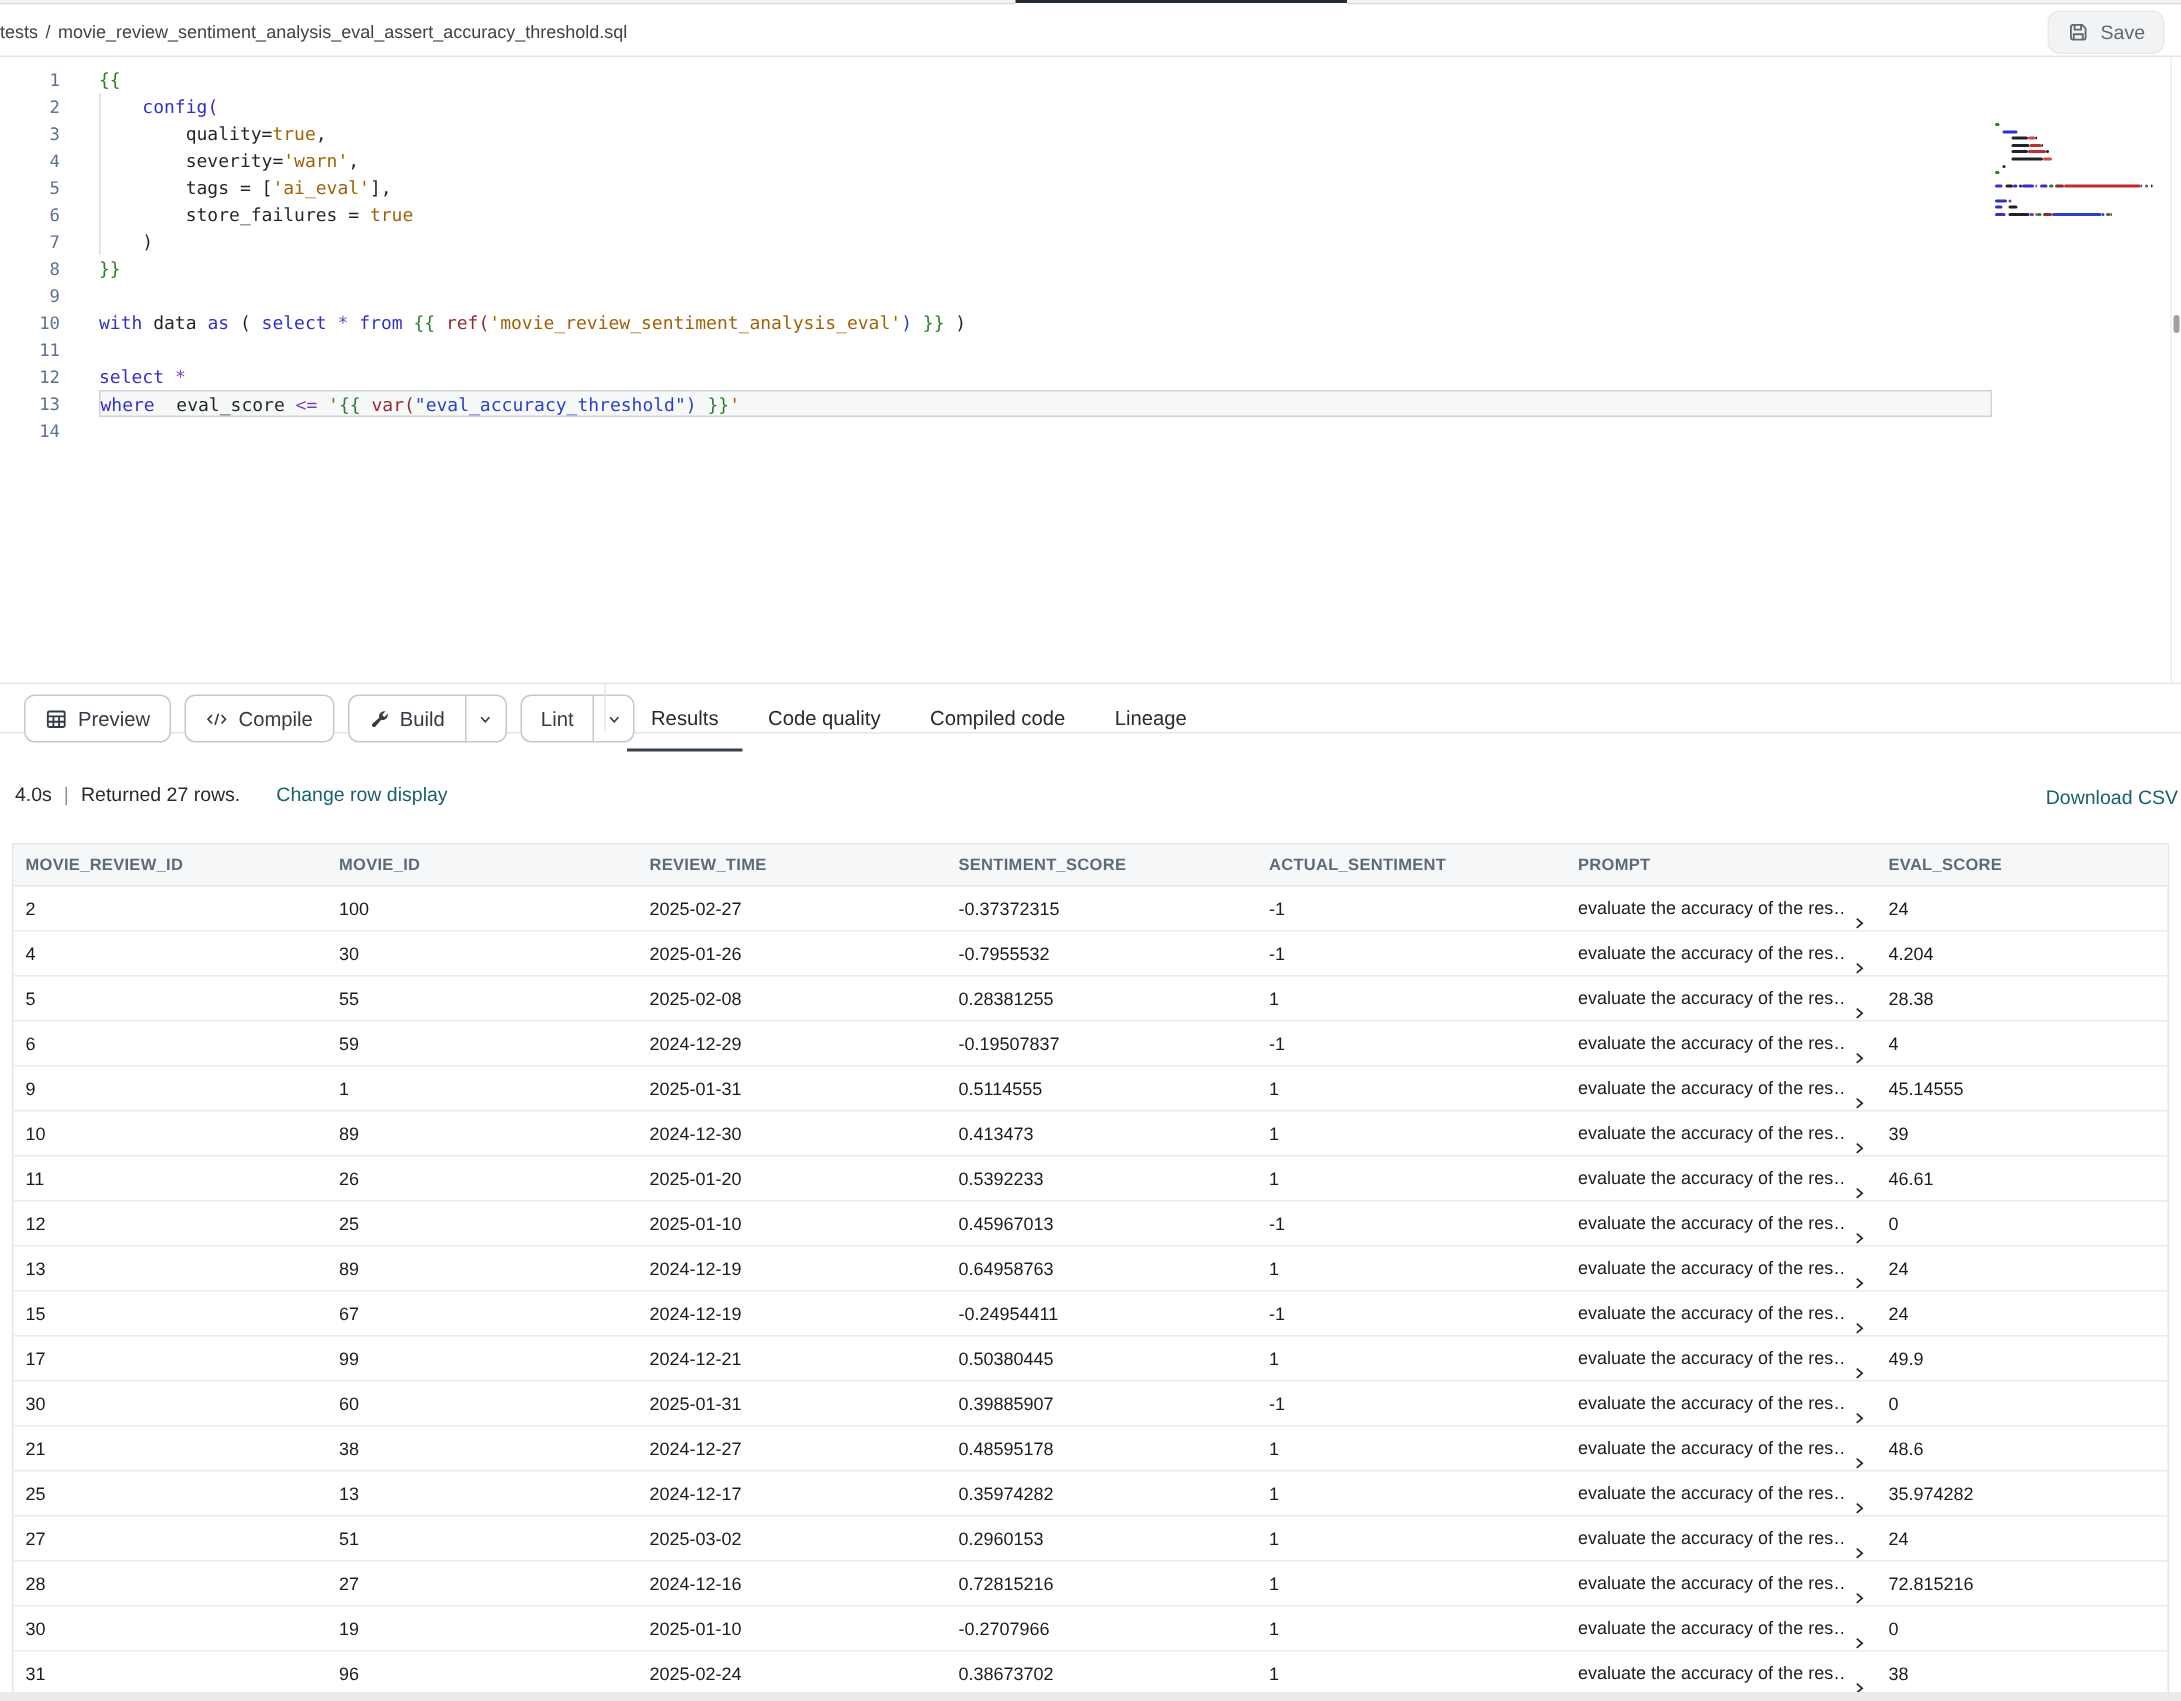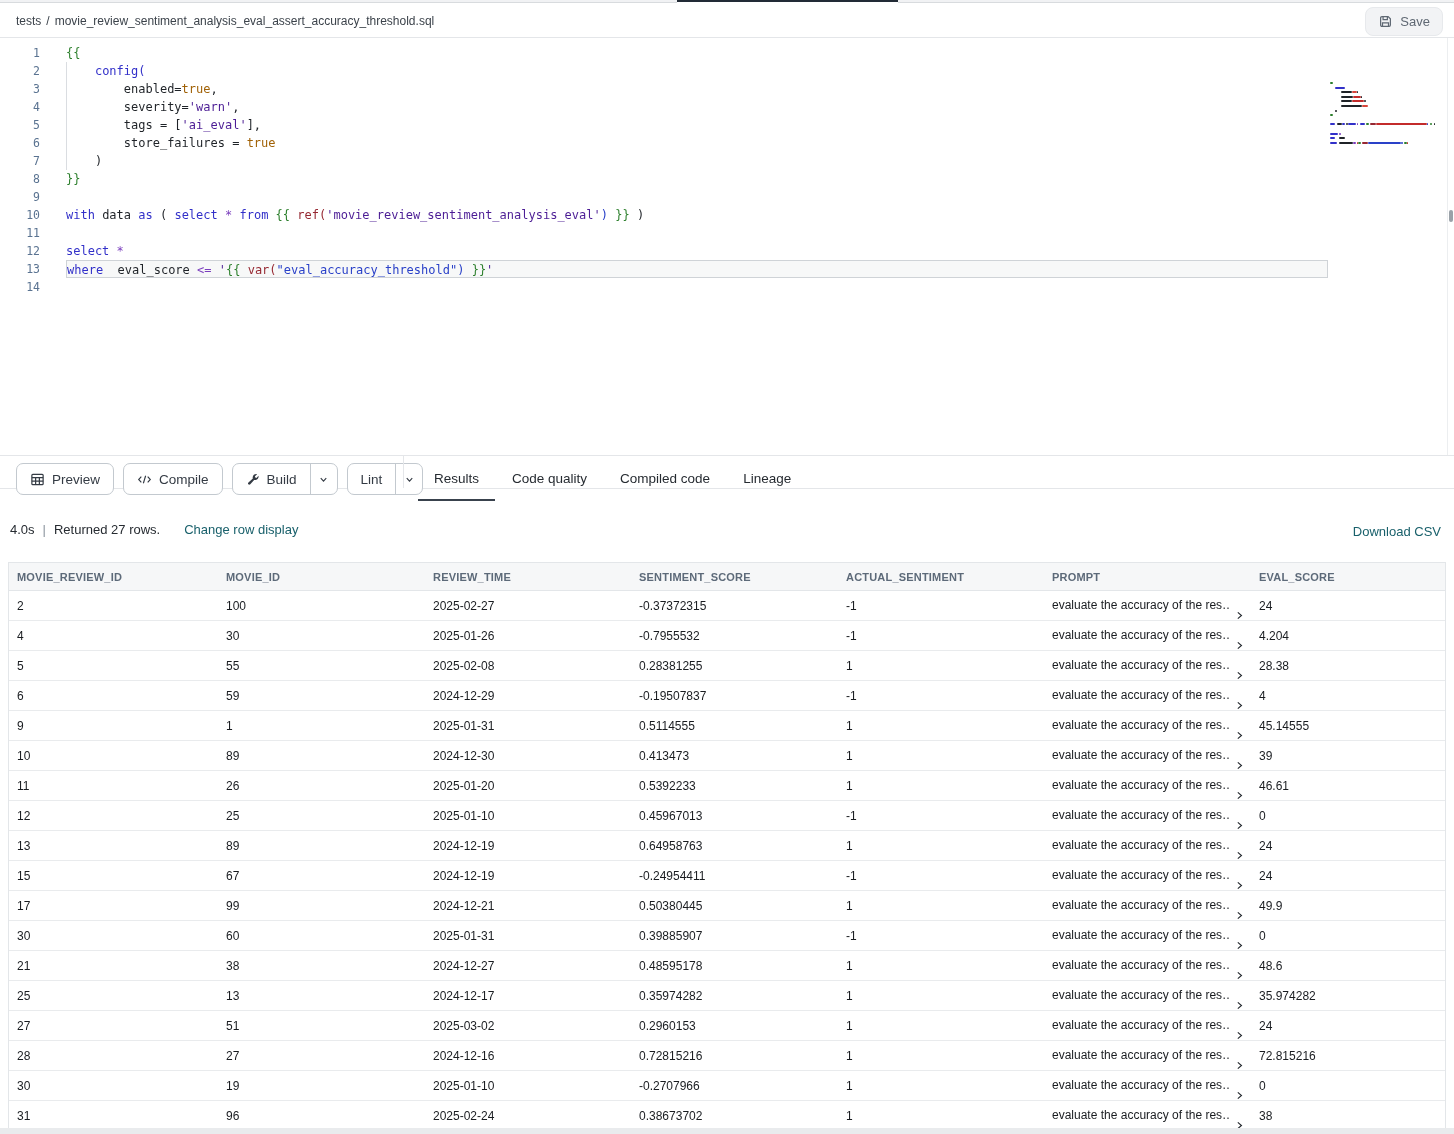--- a/index.html
+++ b/index.html
@@ -7,33 +7,33 @@
   body { font-family:"Liberation Sans", sans-serif; color:#1f2328; }
   #app { position:relative; width:1454px; height:1134px; background:#fff; overflow:hidden; }
 
   
   .tabstrip { position:absolute; top:0; left:0; right:0; height:3px; }
   .tabstrip .seg-gray { position:absolute; top:0; height:3px; background:#f1f2f4; border-bottom:1px solid #d8dbde; }
   .tabstrip .seg-active { position:absolute; top:0; height:3px; background:#fff; border-top:2px solid #222b36; }
 
   
   .topbar { position:absolute; top:3px; left:0; right:0; height:35px; background:#fff; border-bottom:1px solid #e4e6e9; }
-  .breadcrumb { position:absolute; left:16px; top:0; height:35px; display:flex; align-items:center; gap:5px; font-size:12px; color:#3c434b; }
+  .breadcrumb { position:absolute; left:0; top:0; height:35px; display:flex; align-items:center; gap:5px; font-size:12px; color:#3c434b; }
   .save-btn { position:absolute; right:11px; top:4px; height:29px; padding:0 12px; display:flex; align-items:center; gap:7px; background:#f2f3f5; border:1px solid #e7e9ec; border-radius:8px; font-size:13px; color:#5f6873; cursor:pointer; }
 
   
   .editor { position:absolute; top:38px; left:0; right:0; height:417px; background:#fff; overflow:hidden; }
   .gutter { position:absolute; left:0; top:6px; width:40px; }
   .gutter div { height:18px; line-height:18px; text-align:right; font-family:"DejaVu Sans Mono", monospace; font-size:11.5px; color:#5a7391; }
   .code-area { position:absolute; left:66px; top:6px; }
   .code-line { position:relative; height:18px; line-height:18px; width:1262px; white-space:pre; font-family:"DejaVu Sans Mono", monospace; font-size:12px; }
   .code-line.guide::before { content:""; position:absolute; left:0; top:0; bottom:0; border-left:1px solid #dadde1; }
   .code-line.active { background:#f7f8f8; border:1px solid #cfd3d7; }
   .tok-plain { color:#1f2328; } .tok-kw { color:#3230c9;margin-top:48px; } .tok-jinja { color:#2c7f2c; }
-  .tok-fn { color:#962832; } .tok-str { color:#4c1d95;margin-top:40px; } .tok-atom { color:#a16207; }
+  .tok-fn { color:#962832; } .tok-str { color:#a16207;margin-top:40px; } .tok-atom { color:#a16207; }
   .tok-inner { color:#2a41c8; } .tok-op { color:#7a3dbd; }
 
   .minimap { position:absolute; left:1330px; top:44px; width:114px; }
   .mm-line { display:flex; height:2px; margin-bottom:2.6px; }
   .mm-seg { height:2px; border-radius:1px; }
 
   .editor-scrollbar { position:absolute; right:0; top:0; width:7px; height:417px; border-left:1px solid #eceef0; }
   .editor-scrollbar .thumb { position:absolute; left:1px; top:172px; width:4px; height:12px; background:#9aa1a8; border-radius:2px; }
 
   
@@ -46,21 +46,21 @@
   .tabs { position:absolute; left:418px; top:0; height:45px; display:flex; }
   .tab { position:relative; display:flex; align-items:center; padding:0 16px; margin-right:1px; font-size:13.5px; color:#262b31; cursor:pointer; }
   .tab.active::after { content:""; position:absolute; left:0; right:0; bottom:-1px; height:3px; background:#39424d; }
 
   
   .statusbar { position:absolute; top:501px; left:0; right:0; height:61px; background:#fff; }
   .status-left { position:absolute; left:10px; top:21px; display:flex; align-items:center; gap:8px; font-size:13px; color:#262b31; }
   .status-sep { color:#8a939d; }
   .link { color:#19606b; cursor:pointer; font-size:13px; }
   .change-rows { margin-left:16px; }
-  .download-csv { position:absolute; right:13px; top:23px;text-align:center; }
+  .download-csv { position:absolute; right:2px; top:23px;text-align:center; }
 
   
   .results-table { position:absolute; left:8px; right:8px; top:562px; height:566px; border:1px solid #e3e6e9; border-bottom:none; overflow:hidden; background:#fff; }
   .t-header { display:grid; grid-template-columns:209px 207px 206px 207px 206px 207px 1fr; height:28px; background:#f6f7f8; border-bottom:1px solid #e3e6e9; }
   .t-header div { font-size:11px; font-weight:bold; color:#5d6a79; line-height:28px; padding-left:8px; letter-spacing:.2px; white-space:nowrap; overflow:hidden; }
   .t-row { display:grid; grid-template-columns:209px 207px 206px 207px 206px 207px 1fr; height:30px; border-bottom:1px solid #e9ebed; }
   .t-row div { font-size:12px; color:#191c20; line-height:30px; padding-left:8px; white-space:nowrap; overflow:hidden; }
   .prompt-cell { display:flex; align-items:flex-end; gap:5px; }
   .prompt-text { max-width:178px; overflow:hidden; white-space:nowrap; }
   .prompt-expand { display:flex; align-items:center; cursor:pointer; padding-top:1px; }
@@ -109,21 +109,21 @@
         <div>9</div>
         <div>10</div>
         <div>11</div>
         <div>12</div>
         <div>13</div>
         <div>14</div>
       </div>
     <div class="code-area" id="code-lines">
         <div class="code-line"><span class="tok-jinja">{{</span></div>
         <div class="code-line guide"><span class="tok-plain">    </span><span class="tok-kw">config(</span></div>
-        <div class="code-line guide"><span class="tok-plain">        enabled=</span><span class="tok-atom">true</span><span class="tok-plain">,</span></div>
+        <div class="code-line guide"><span class="tok-plain">        quality=</span><span class="tok-atom">true</span><span class="tok-plain">,</span></div>
         <div class="code-line guide"><span class="tok-plain">        severity=</span><span class="tok-str">'warn'</span><span class="tok-plain">,</span></div>
         <div class="code-line guide"><span class="tok-plain">        tags = [</span><span class="tok-str">'ai_eval'</span><span class="tok-plain">],</span></div>
         <div class="code-line guide"><span class="tok-plain">        store_failures = </span><span class="tok-atom">true</span></div>
         <div class="code-line guide"><span class="tok-plain">    )</span></div>
         <div class="code-line"><span class="tok-jinja">}}</span></div>
         <div class="code-line"></div>
         <div class="code-line"><span class="tok-kw">with</span><span class="tok-plain"> data </span><span class="tok-kw">as</span><span class="tok-plain"> ( </span><span class="tok-kw">select</span><span class="tok-plain"> </span><span class="tok-op">*</span><span class="tok-plain"> </span><span class="tok-kw">from</span><span class="tok-plain"> </span><span class="tok-jinja">{{</span><span class="tok-plain"> </span><span class="tok-fn">ref(</span><span class="tok-str">'movie_review_sentiment_analysis_eval'</span><span class="tok-inner">)</span><span class="tok-plain"> </span><span class="tok-jinja">}}</span><span class="tok-plain"> )</span></div>
         <div class="code-line"></div>
         <div class="code-line"><span class="tok-kw">select</span><span class="tok-plain"> </span><span class="tok-op">*</span></div>
         <div class="code-line active"><span class="tok-kw">where</span><span class="tok-plain">  eval_score </span><span class="tok-op">&lt;=</span><span class="tok-plain"> </span><span class="tok-str">'</span><span class="tok-jinja">{{</span><span class="tok-plain"> </span><span class="tok-fn">var(</span><span class="tok-inner">"eval_accuracy_threshold"</span><span class="tok-inner">)</span><span class="tok-plain"> </span><span class="tok-jinja">}}</span><span class="tok-str">'</span></div>

